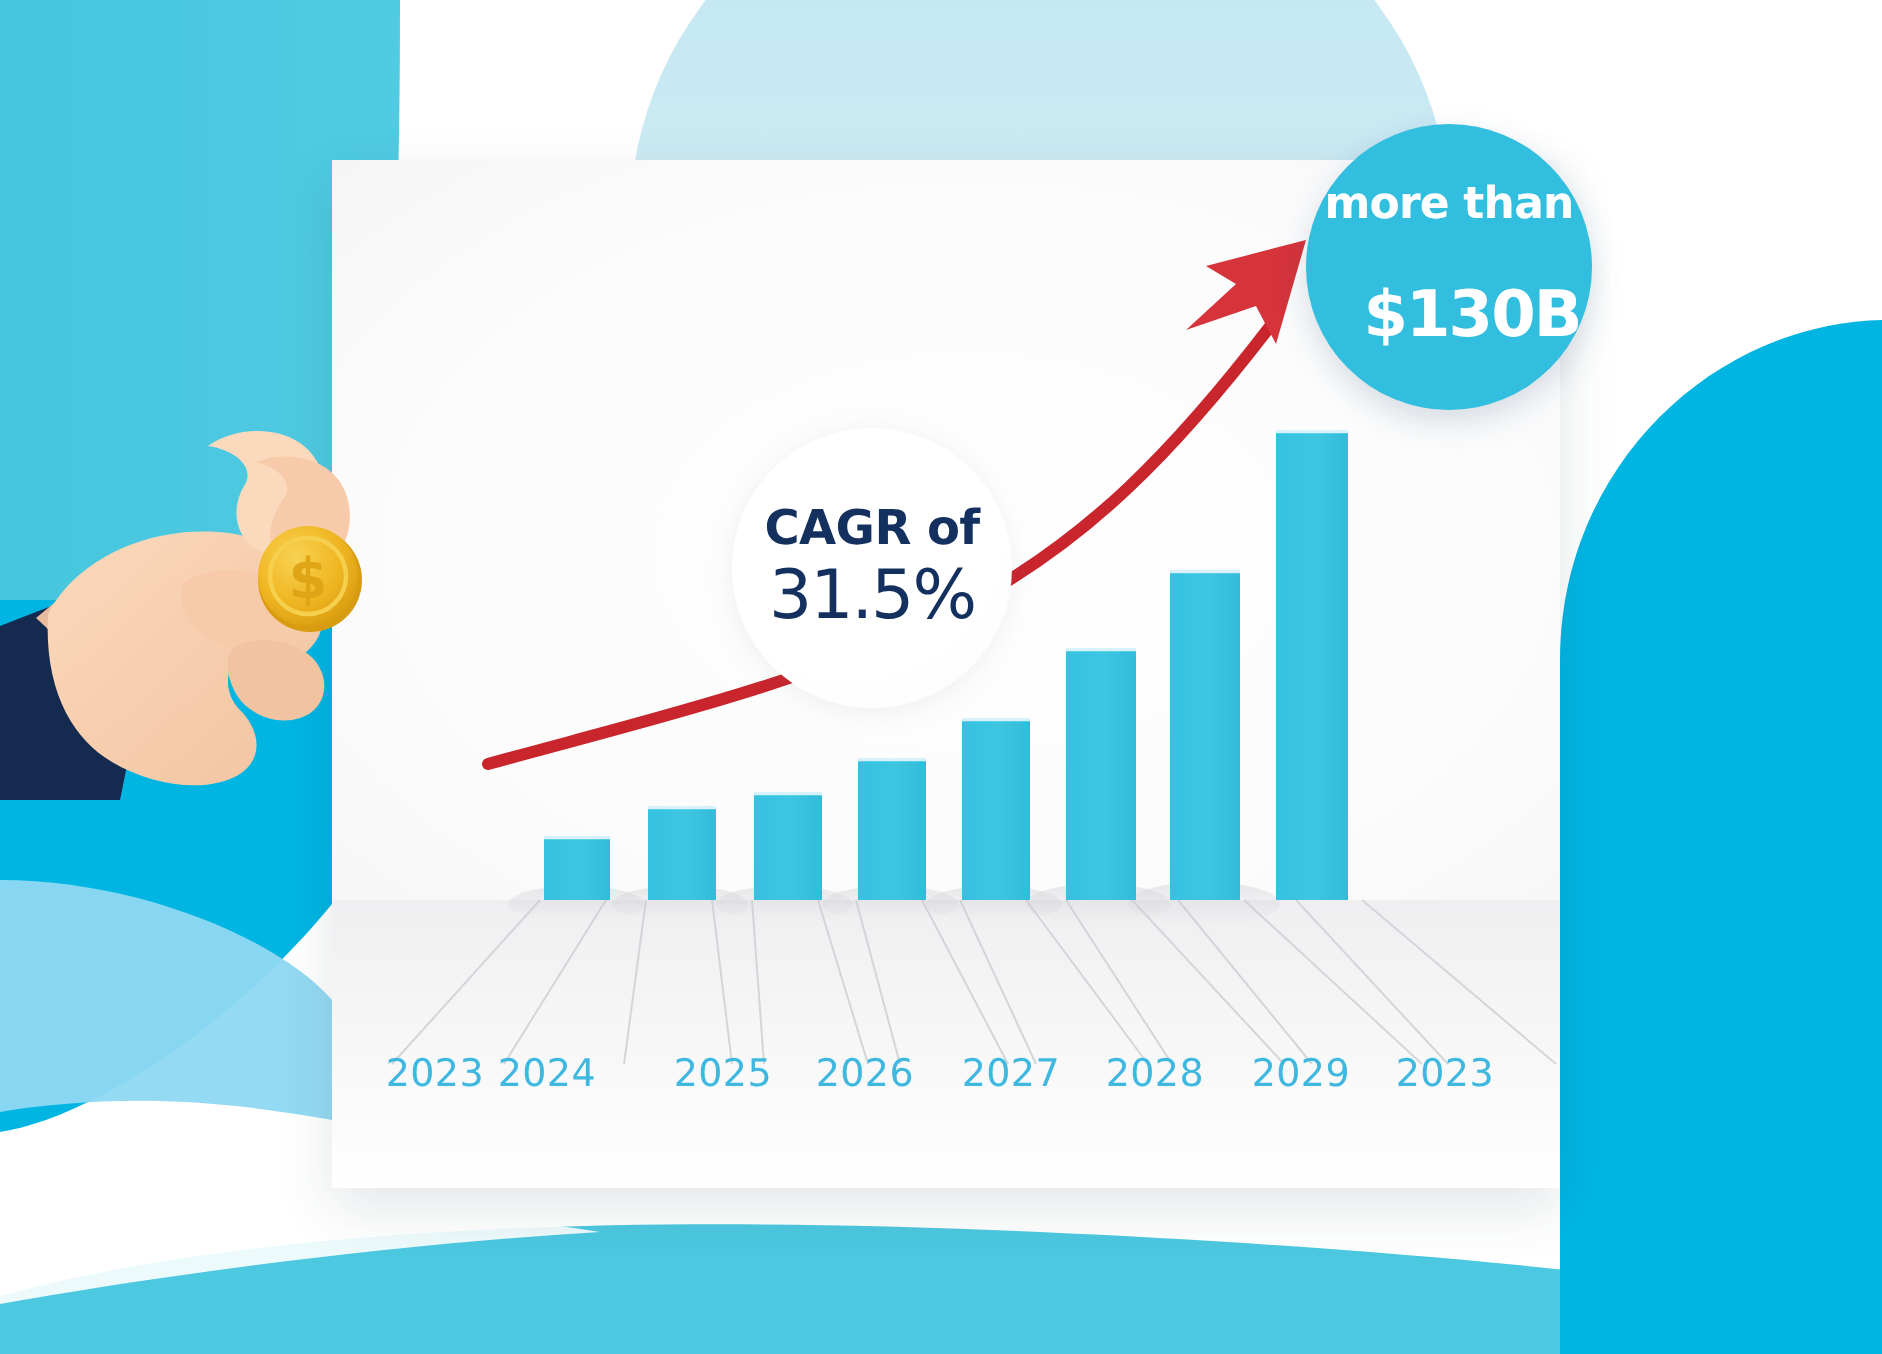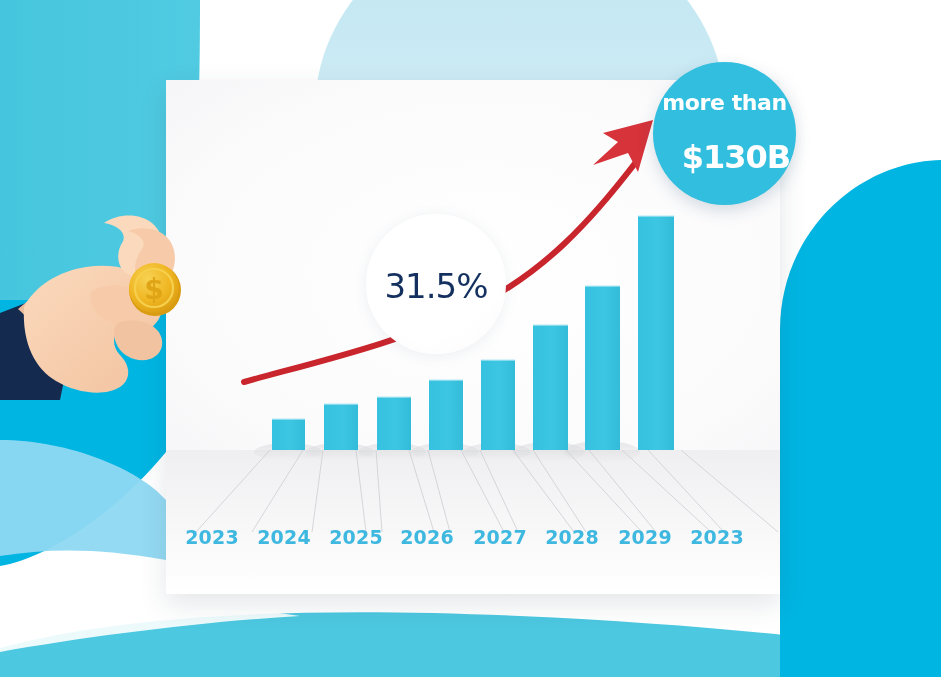--- a/index.html
+++ b/index.html
@@ -25,24 +25,24 @@
   .chart-svg{position:absolute;left:0;top:0;width:614px;height:514px;}
 
   
   .years{
     position:absolute;left:0;top:446px;width:614px;height:42px;
   }
   .year{
     position:absolute;top:0;
     color:#3fb8e0;
     font-size:19px;
-    font-weight:700;
+    font-weight:400;
     letter-spacing:.2px;
     font-family:"DejaVu Sans", sans-serif;
-    text-align:center;
+    text-align:right;
     width:60px;
   }
 
   
   .cagr-bubble{
     position:absolute;left:200px;top:134px;width:140px;height:140px;
     border-radius:50%;
     background:radial-gradient(circle at 42% 34%, #ffffff 0%, #ffffff 62%, #fafafb 100%);
     display:flex;flex-direction:column;align-items:center;justify-content:center;
     box-shadow:0 2px 14px rgba(90,110,130,.10);
@@ -233,30 +233,31 @@
         </g>
 
         <g>
           <path d="M78,302 C150,282 238,262 310,226 C378,192 424,142 470,82" fill="none" stroke="#c9252d" stroke-width="6" stroke-linecap="round"></path>
           <path d="M487,40 L472,92 L462,73 L427,85 L452,62 L437,53 Z" fill="#d6333a"></path>
         </g>
       </svg>
 
       <div class="years">
         <div class="year" style="left:16px">2023</div>
-        <div class="year" style="left:88px">2024</div>
+        <div class="year" style="left:72px">2024</div>
         <div class="year" style="left:160px">2025</div>
         <div class="year" style="left:231px">2026</div>
         <div class="year" style="left:304px">2027</div>
         <div class="year" style="left:376px">2028</div>
         <div class="year" style="left:449px">2029</div>
         <div class="year" style="left:521px">2023</div>
       </div>
 
       <div class="cagr-bubble">
+        <div class="cagr-top">CAGR of</div>
         <div class="cagr-val">31.5%</div>
       </div>
 
     </div>
   </div>
 
   <div class="more-bubble">
     <div class="more-top">more than</div>
     <div class="more-val">$130B</div>
   </div>

